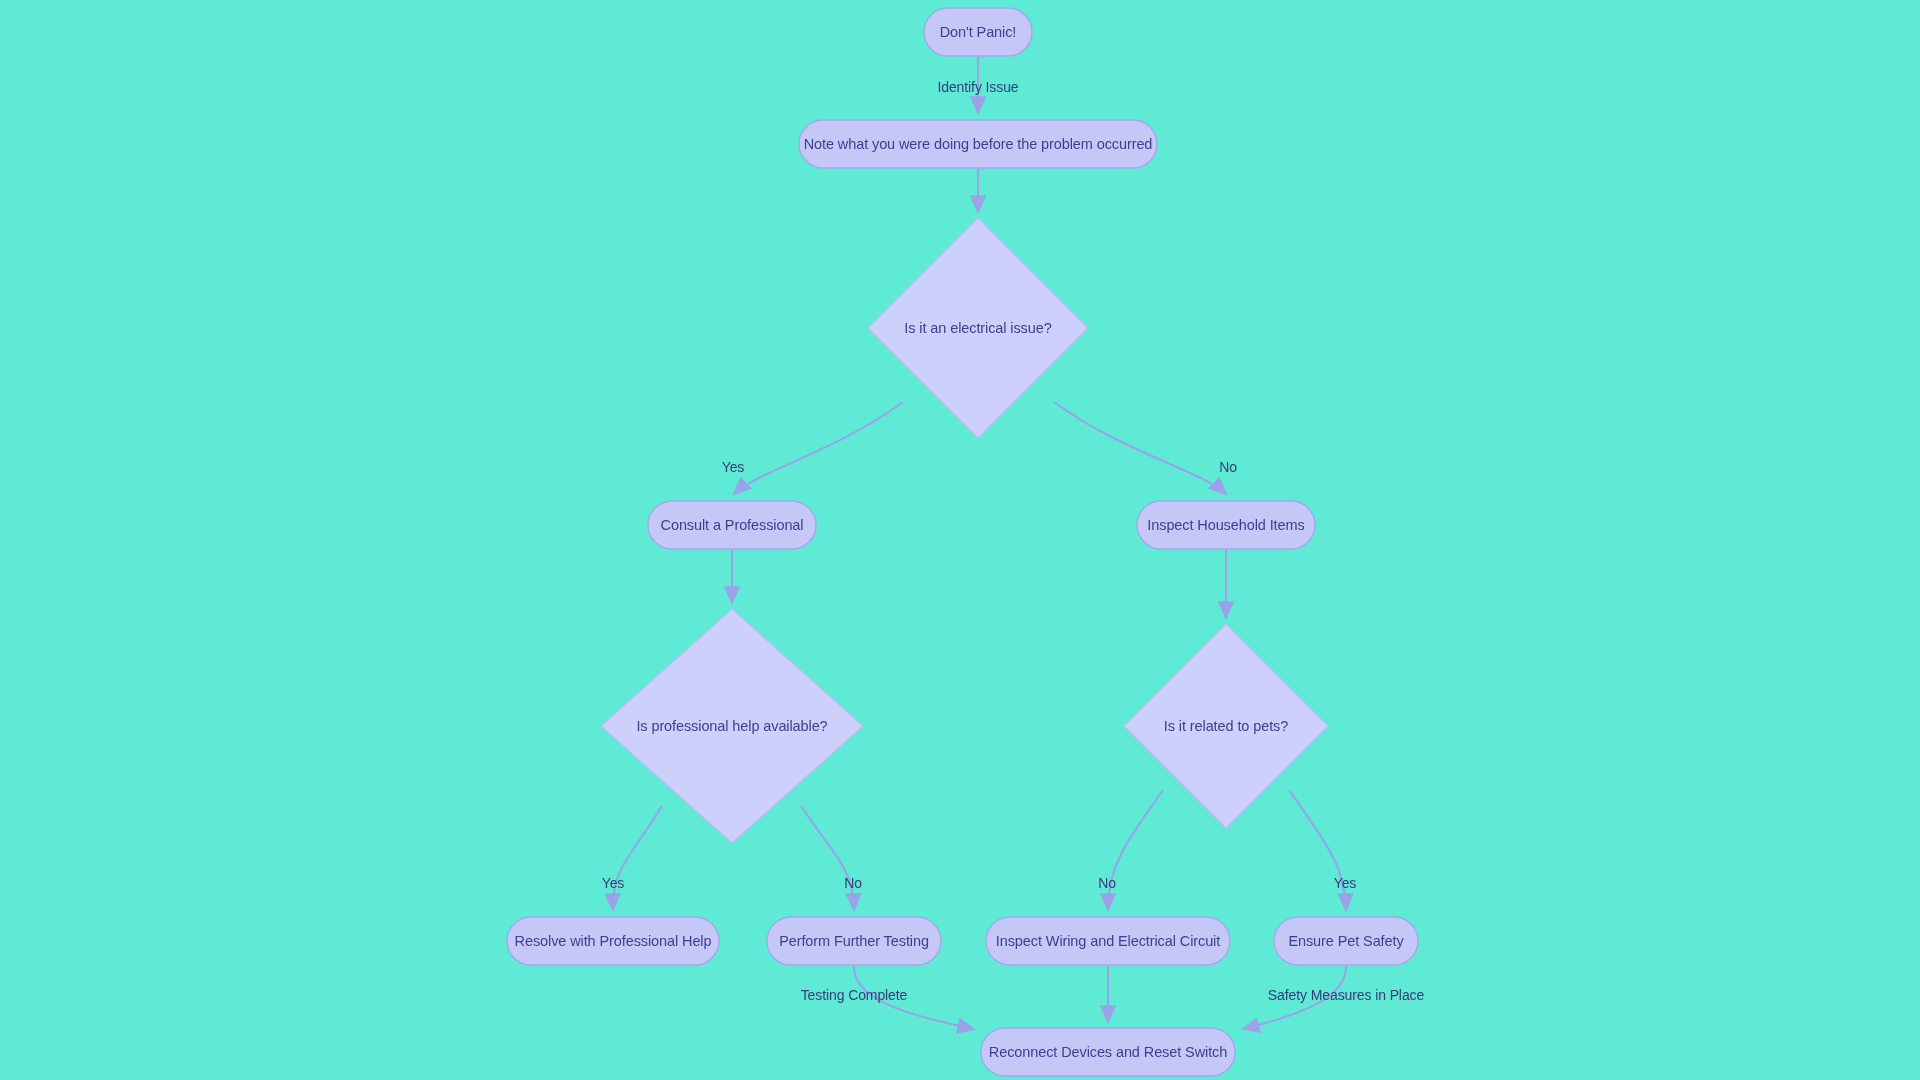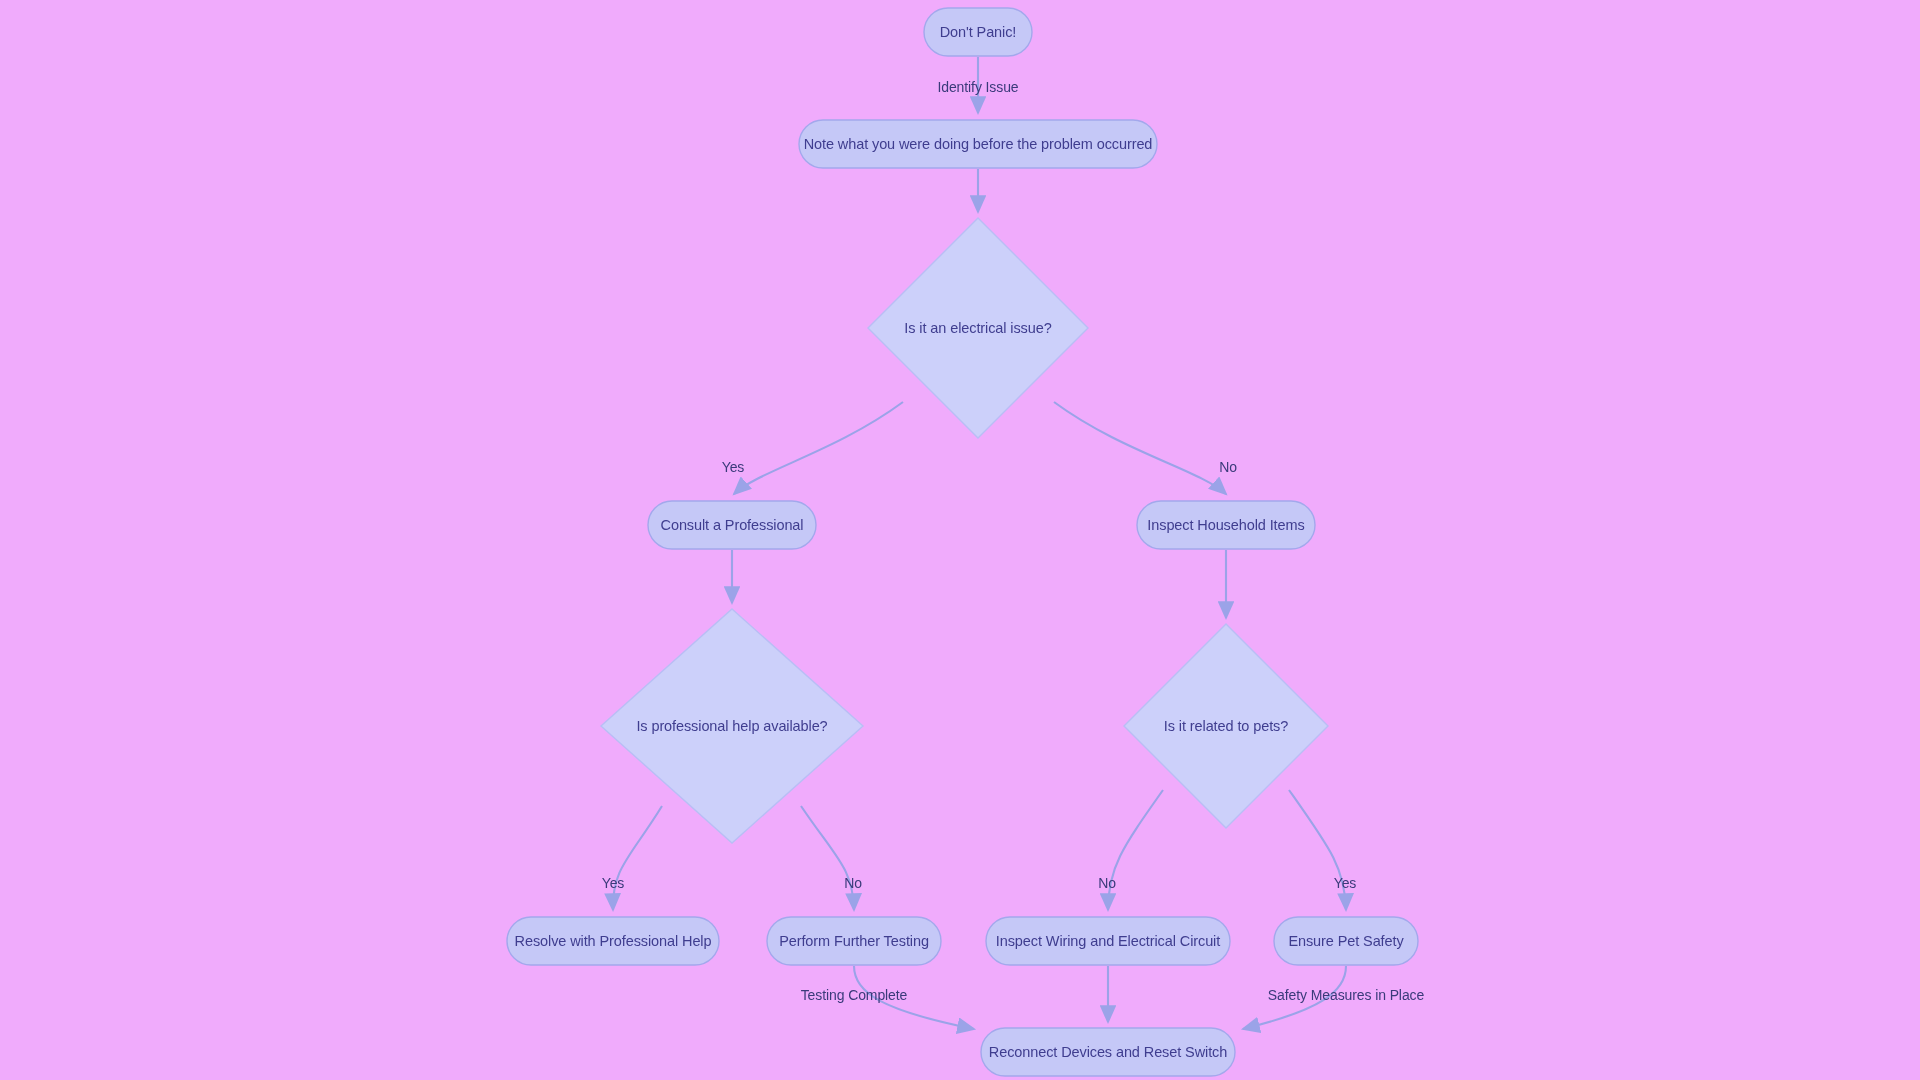--- a/index.html
+++ b/index.html
@@ -45,21 +45,21 @@
     font-family: "Liberation Sans", sans-serif;
     font-size: 14px;
     dominant-baseline: middle;
     text-anchor: middle;
     letter-spacing: -0.1px;
   }
 </style>
 </head>
 <body>
 
-<div id="flowchart-root" style="background: #f0abfc;">
+<div id="flowchart-root" style="background: #5eead4;">
   <svg id="flow-svg" viewBox="0 0 1920 1080">
     <defs>
       <marker id="arrowhead" markerWidth="10" markerHeight="8" refX="8" refY="4" orient="auto" markerUnits="strokeWidth">
         <path d="M 0 0 L 9 4 L 0 8 z" fill="#9ba3e8"></path>
       </marker>
     </defs>
     <g id="edges-layer">
         <path d="M 978 57 L 978 113" class="edge-path" stroke="#9ba3e8" marker-end="url(#arrowhead)"></path>
         <path d="M 978 169 L 978 212" class="edge-path" stroke="#9ba3e8" marker-end="url(#arrowhead)"></path>
         <path d="M 903 402 C 835 452 760 470 734 494" class="edge-path" stroke="#9ba3e8" marker-end="url(#arrowhead)"></path>

